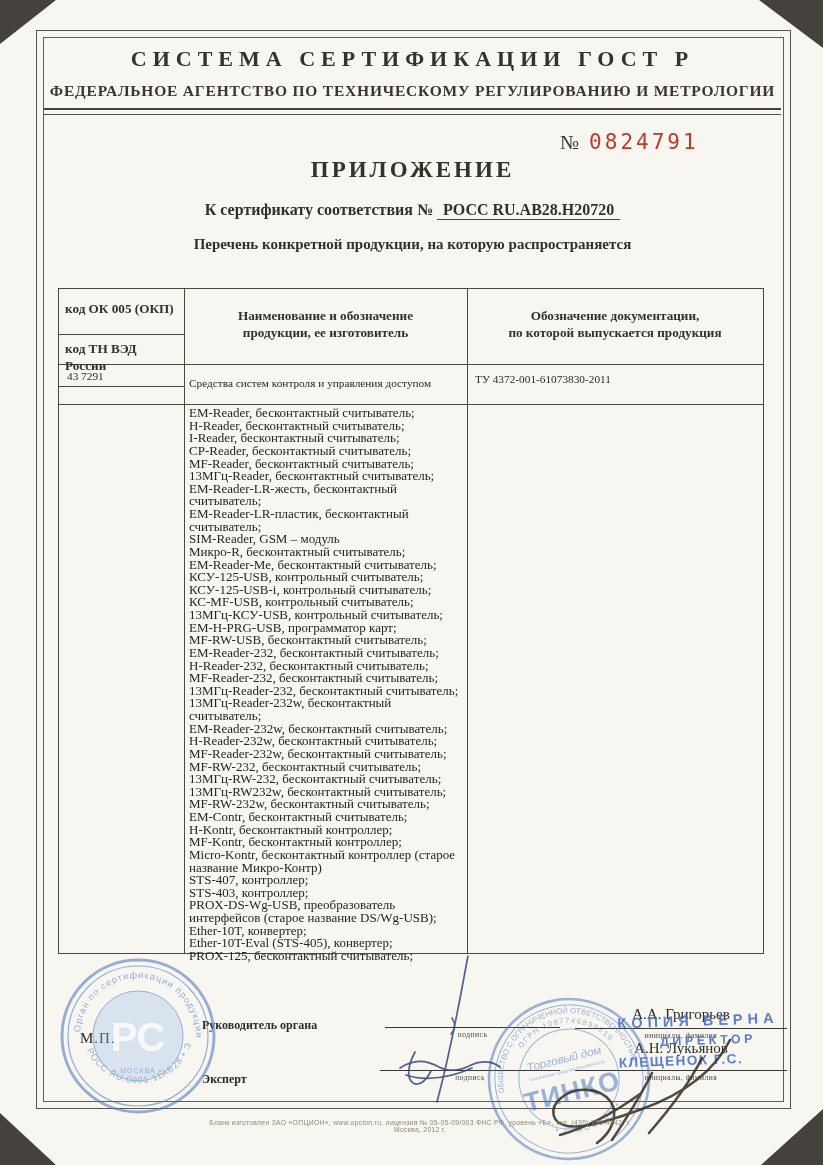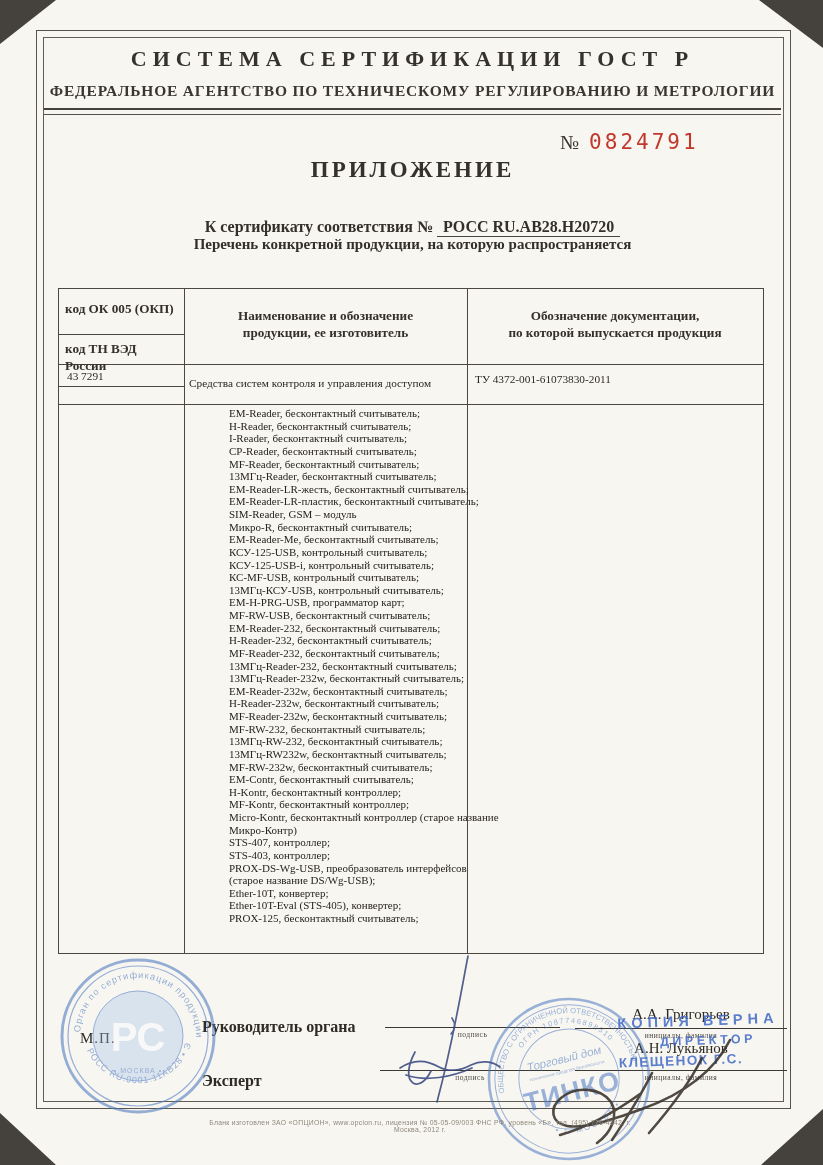--- a/index.html
+++ b/index.html
@@ -14,34 +14,34 @@
   .frame-inner{position:absolute;left:43px;top:37px;width:739px;height:1063px;border:1px solid #615d55;}
   .hrule1{position:absolute;left:44px;width:737px;top:108px;border-top:2.6px solid #45423c;}
   .hrule2{position:absolute;left:44px;width:737px;top:114px;border-top:1px solid #55514a;}
   .center-band{position:absolute;left:44px;width:737px;text-align:center;}
   .hdr1{top:46px;font-size:22px;font-weight:bold;letter-spacing:6px;color:#35322c;}
   .hdr2{top:82px;font-size:15.5px;font-weight:bold;letter-spacing:.8px;color:#3a362f;}
   .numrow{position:absolute;left:560px;top:130px;display:flex;align-items:baseline;gap:10px;}
   .num-label{font-size:20px;color:#3a362f;}
   .num-value{font-family:"DejaVu Sans Mono",monospace;font-size:21px;letter-spacing:3px;color:#c2372c;}
   .title{top:157px;font-size:23px;font-weight:bold;letter-spacing:3px;color:#35322c;}
-  .certline{top:218px;font-size:16px;font-weight:bold;color:#33302a;}
+  .certline{top:201px;font-size:16px;font-weight:bold;color:#33302a;}
   .certnum{border-bottom:1.2px solid #4a463f;padding:0 6px 1px 6px;font-weight:bold;}
   .desc1{top:236px;font-size:15px;font-weight:bold;color:#33302a;}
   .desc2{top:256px;font-size:15px;font-weight:bold;color:#33302a;}
   .tbl{position:absolute;left:58px;top:288px;width:704px;height:664px;border:1.5px solid #4c483f;}
   .tbl .vline{position:absolute;top:0;bottom:0;width:1.3px;background:#4c483f;}
   .tbl .hline{position:absolute;left:0;right:0;height:1.3px;background:#4c483f;}
   .cell{position:absolute;line-height:1.25;}
   .c-head{font-size:13.2px;font-weight:bold;color:#34302a;}
   .prewrap{white-space:pre-line;}
   .c-small{font-size:11.3px;color:#2c2923;}
-  .products{position:absolute;left:130px;top:118px;width:272px;font-size:11px;line-height:12.62px;color:#28251f;margin-left:40px;}
+  .products{position:absolute;left:130px;top:118px;width:272px;font-size:13px;line-height:12.62px;color:#28251f;}
   .product-line{margin:0;}
-  .foot-label{position:absolute;font-size:16px;font-weight:bold;color:#2e2b25;}
+  .foot-label{position:absolute;font-size:12px;font-weight:bold;color:#2e2b25;}
   .sigline{position:absolute;border-top:1.3px solid #3c3932;}
   .sigcap{position:absolute;font-size:7.5px;color:#4a463f;text-align:center;letter-spacing:.5px;}
   .fio{position:absolute;font-size:15px;color:#2e2b25;text-align:center;}
   .mp{position:absolute;left:80px;top:1030px;font-size:15px;color:#2e2b25;letter-spacing:1px;}
   .stamp{position:absolute;pointer-events:none;}
   .copy-stamp{position:absolute;left:618px;top:1012px;width:195px;transform:rotate(-2deg);
       font-family:"Liberation Sans",sans-serif;font-weight:bold;color:#3f69c6;opacity:.85;}
   .copy-l1{font-size:14.5px;letter-spacing:5px;}
   .copy-l2{font-size:12.5px;letter-spacing:3.5px;margin:5px 0 0 42px;}
   .copy-l3{font-size:13.5px;letter-spacing:1.5px;margin-top:5px;}

